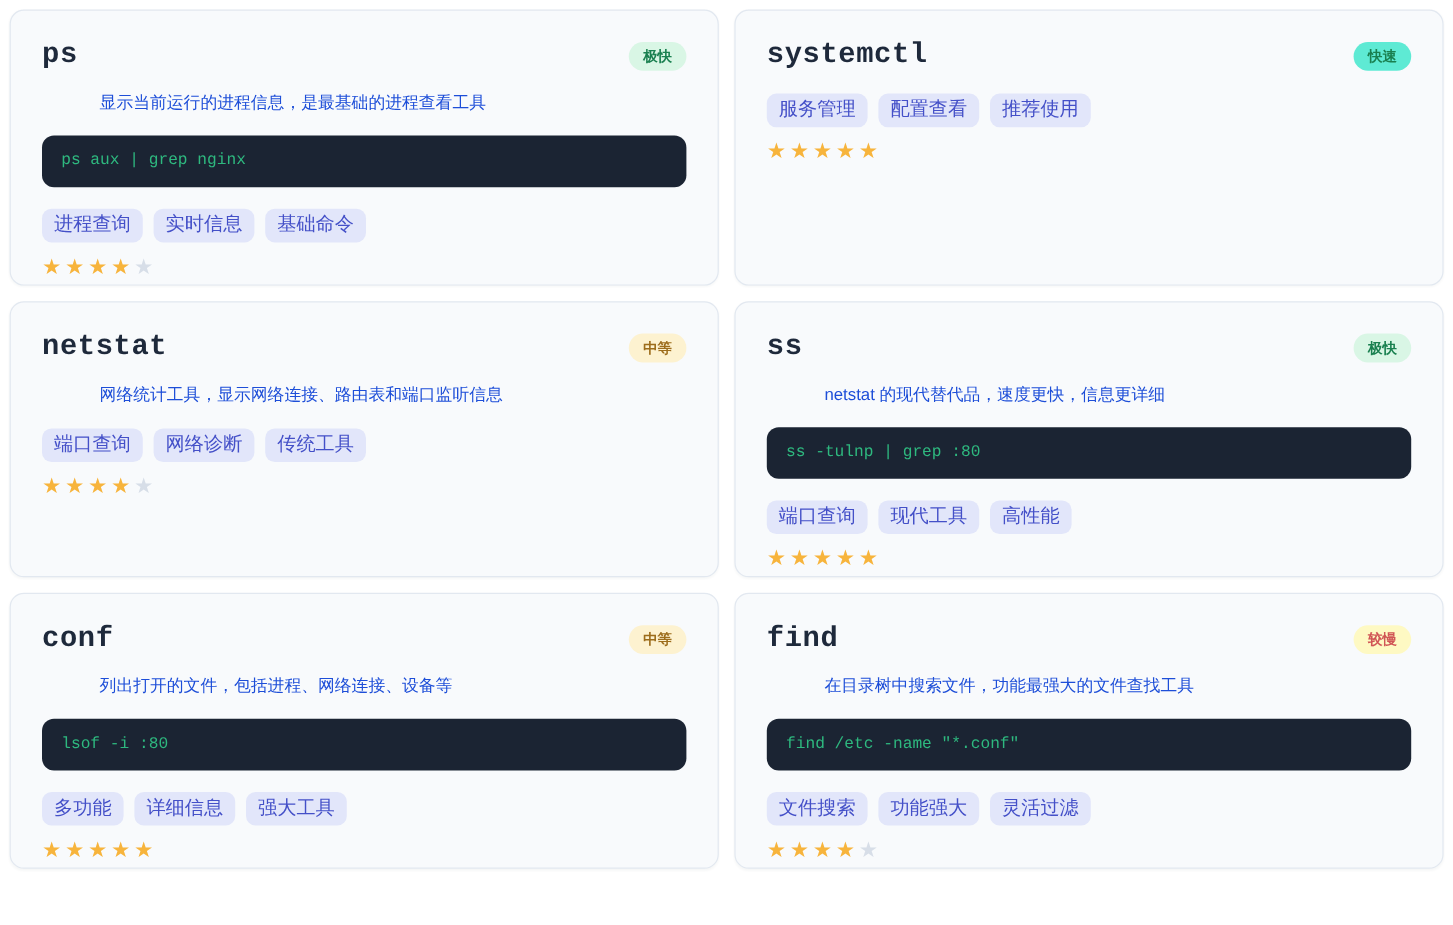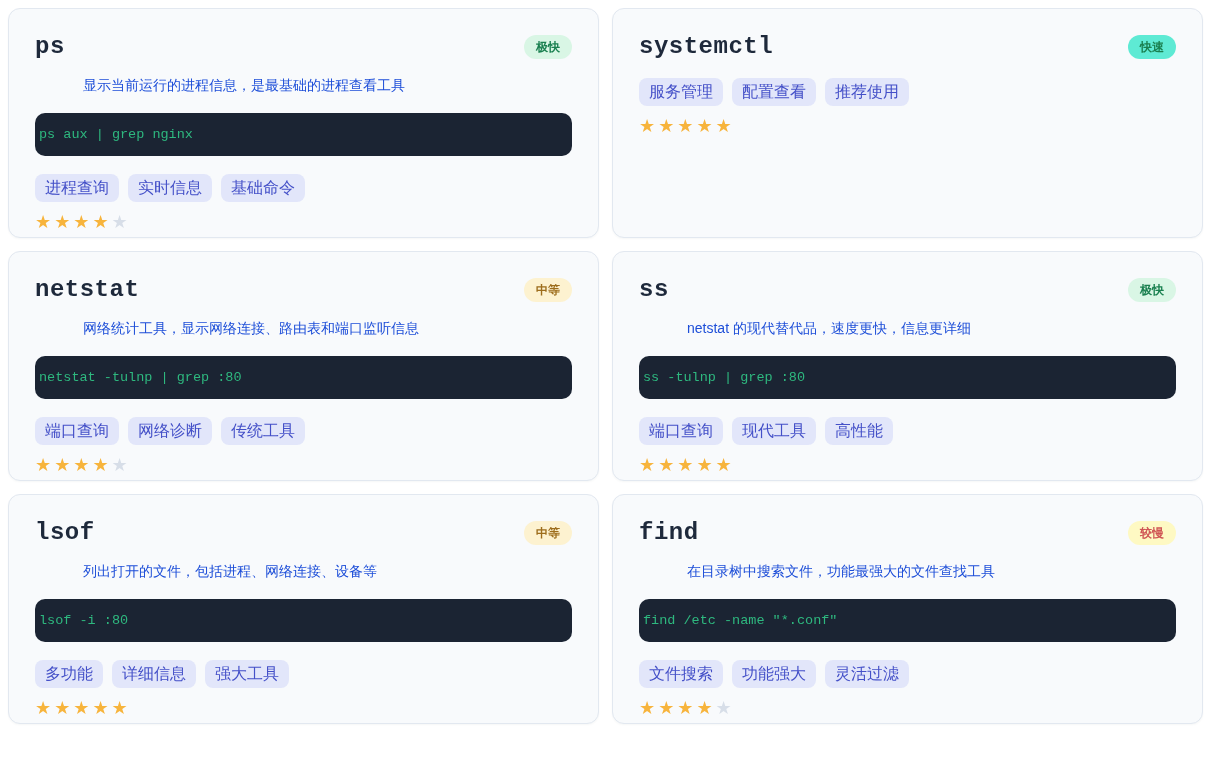--- a/index.html
+++ b/index.html
@@ -48,21 +48,21 @@
     margin-top: 16px;
     font-size: 14px;
     color: #1d4ed8;
     line-height: 1.4;
     margin-left: 48px;
   }
   .code-block {
     margin-top: 17px;
     background: #1b2433;
     border-radius: 10px;
-    padding: 12px 4px;
+    padding: 12px 16px;
     height: 43px;
     display: flex;
     align-items: center;
     overflow: hidden;
   }
   .code-text {
     font-family: "Liberation Mono", "DejaVu Sans Mono", monospace;
     font-size: 13.5px;
     color: #2eb87f;
     white-space: pre;
@@ -124,23 +124,20 @@
       </div>
     <div class="stars"><span class="star star-filled">★</span><span class="star star-filled">★</span><span class="star star-filled">★</span><span class="star star-filled">★</span><span class="star star-filled">★</span></div>
   </div>
 
   <div class="card">
     <div class="card-header">
       <div class="tool-title">netstat</div>
       <div class="badge" style="background: rgb(253, 242, 208); color: rgb(157, 109, 28);">中等</div>
     </div>
     <div class="description">网络统计工具，显示网络连接、路由表和端口监听信息</div>
-    <div class="code-block">
-      <span class="code-text">netstat -tulnp | grep :80</span>
-    </div>
     <div class="tag-list">
         <span class="tag">端口查询</span>
         <span class="tag">网络诊断</span>
         <span class="tag">传统工具</span>
       </div>
     <div class="stars"><span class="star star-filled">★</span><span class="star star-filled">★</span><span class="star star-filled">★</span><span class="star star-filled">★</span><span class="star star-empty">★</span></div>
   </div>
 
   <div class="card">
     <div class="card-header">
@@ -154,21 +151,21 @@
     <div class="tag-list">
         <span class="tag">端口查询</span>
         <span class="tag">现代工具</span>
         <span class="tag">高性能</span>
       </div>
     <div class="stars"><span class="star star-filled">★</span><span class="star star-filled">★</span><span class="star star-filled">★</span><span class="star star-filled">★</span><span class="star star-filled">★</span></div>
   </div>
 
   <div class="card">
     <div class="card-header">
-      <div class="tool-title">lsof</div>
+      <div class="tool-title">conf</div>
       <div class="badge" style="background: rgb(253, 242, 208); color: rgb(157, 109, 28);">中等</div>
     </div>
     <div class="description">列出打开的文件，包括进程、网络连接、设备等</div>
     <div class="code-block">
       <span class="code-text">lsof -i :80</span>
     </div>
     <div class="tag-list">
         <span class="tag">多功能</span>
         <span class="tag">详细信息</span>
         <span class="tag">强大工具</span>

